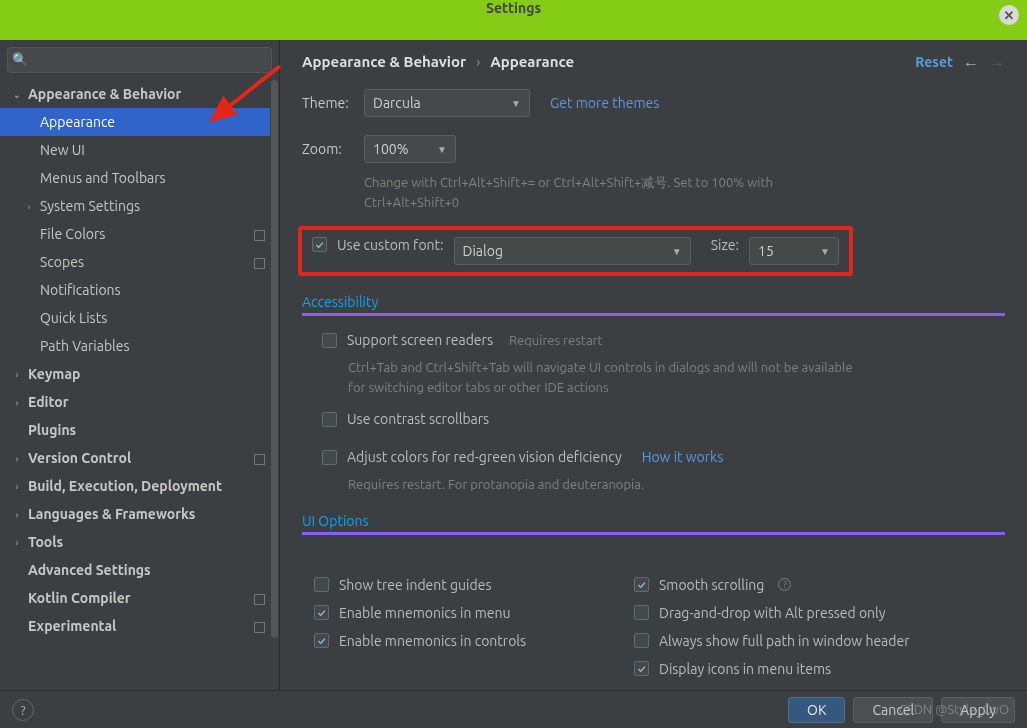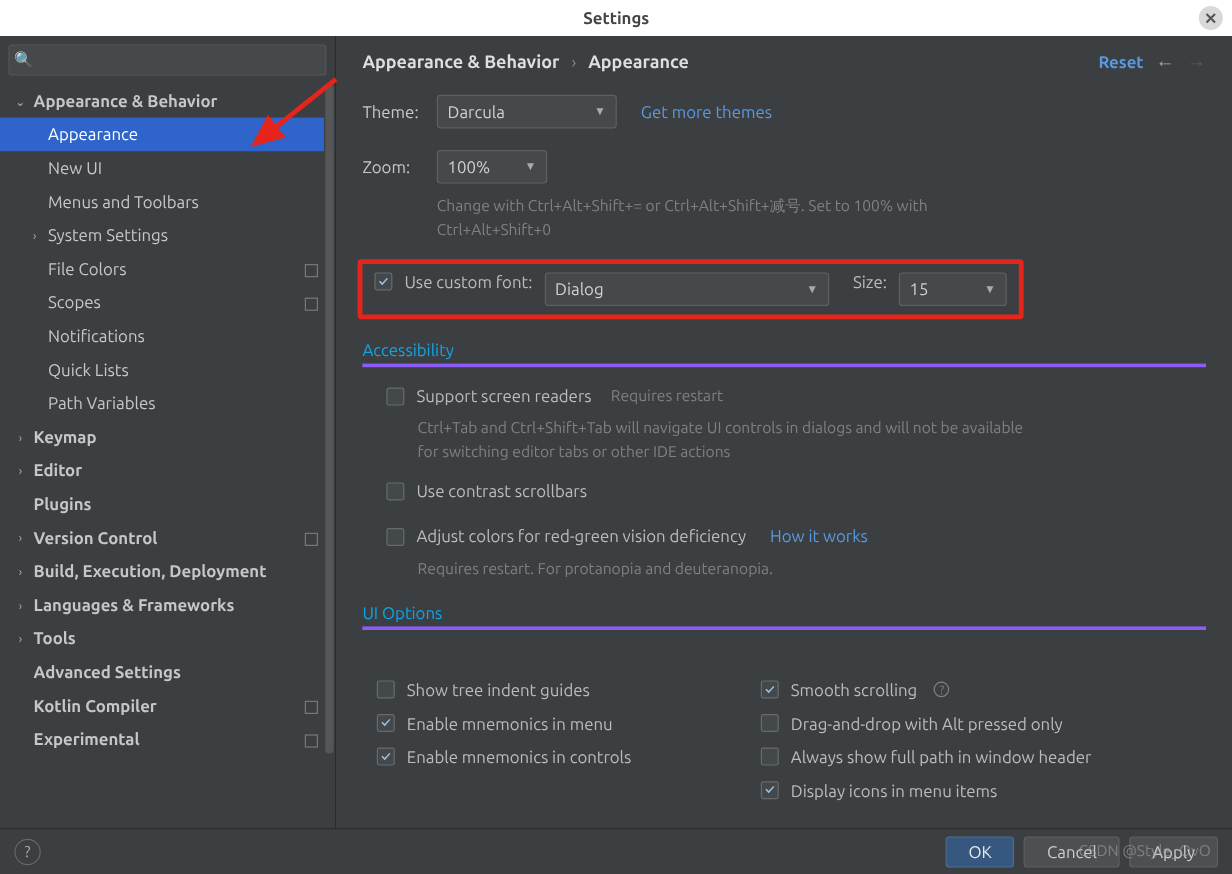--- a/index.html
+++ b/index.html
@@ -7,25 +7,24 @@
   font-family: "Segoe UI", Ubuntu, Cantarell, sans-serif;
   font-size: 14px;
   background: #3c3f41;
   color: #bbbbbb;
   width: 1027px;
   height: 728px;
   overflow: hidden;
   position: relative;
 }
 .titlebar {
-  height: 30px;
-  background: #ffffff;
+  height: 40px;
+  background: #84cc16;
   color: #444;
   display: flex;
-  align-items: center;
   justify-content: center;
   position: relative;
   font-weight: 600;
 }
 .titlebar .close {
   position: absolute;
   right: 8px;
   top: 5px;
   width: 20px; height: 20px;
   border-radius: 50%;
@@ -369,21 +368,21 @@
       <span class="spacer"></span>
       <span class="reset-link">Reset</span>
       <span class="nav-arrows">
         <span>←</span>
         <span class="dim">→</span>
       </span>
     </div>
 
     <div class="row">
       <span class="lbl">Theme:</span>
-      <div class="dropdown" style="width:150px">
+      <div class="dropdown" style="width:166px">
         <span>Darcula</span>
         <span class="arrow">▼</span>
       </div>
       <span class="link" style="margin-left:10px">Get more themes</span>
     </div>
 
     <div class="row" style="margin-top:18px">
       <span class="lbl">Zoom:</span>
       <div class="dropdown" style="width:92px">
         <span>100%</span>

